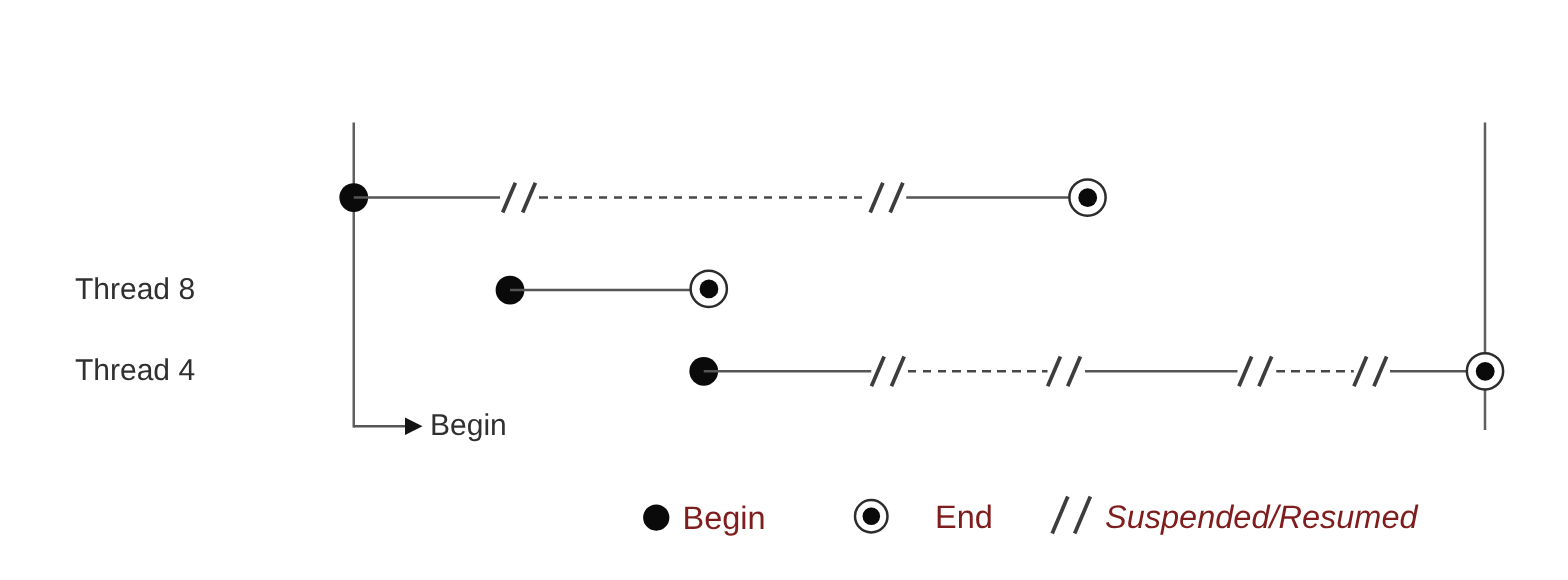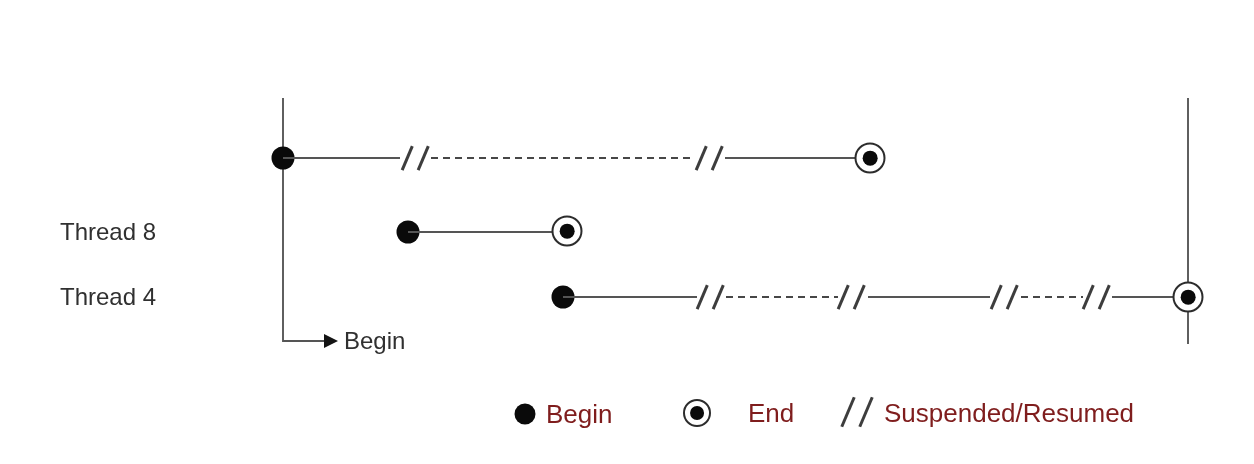--- a/index.html
+++ b/index.html
@@ -117,16 +117,16 @@
 
   <div>
     <div class="dot" style="left:525px; top:414px; width:21px; height:21px;"></div>
     <div class="legend-label" style="left:546px; top:401px;">Begin</div>
 
     <div class="ring" style="left:697px; top:413px; width:28px; height:28px;"></div>
     <div class="legend-label" style="left:748px; top:400px;">End</div>
 
     <div class="slash big" style="left:848px; top:412px;"></div>
     <div class="slash big" style="left:866px; top:412px;"></div>
-    <div class="legend-label" style="left:884px; top:400px;">Suspended/Resumed</div>
+    <div class="legend-label" style="left:884px; top:400px;font-style:italic;">Suspended/Resumed</div>
   </div>
 
 </div>
 
 </body></html>

